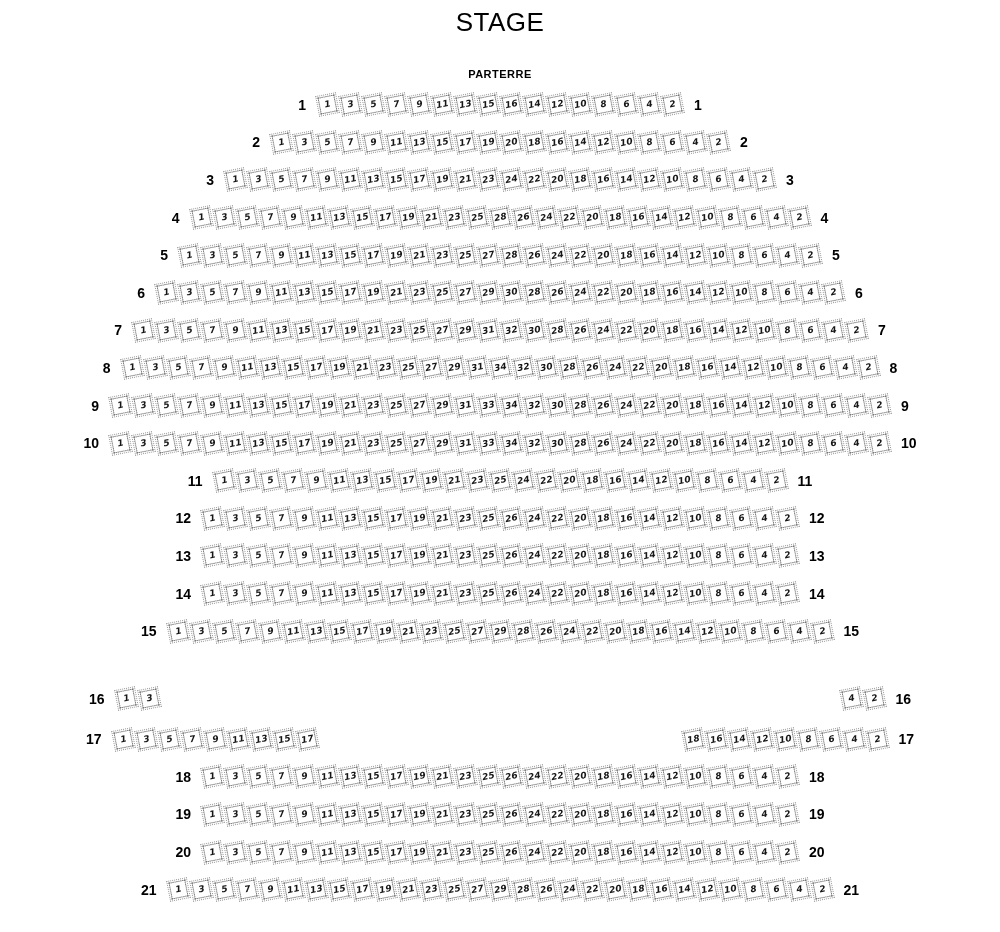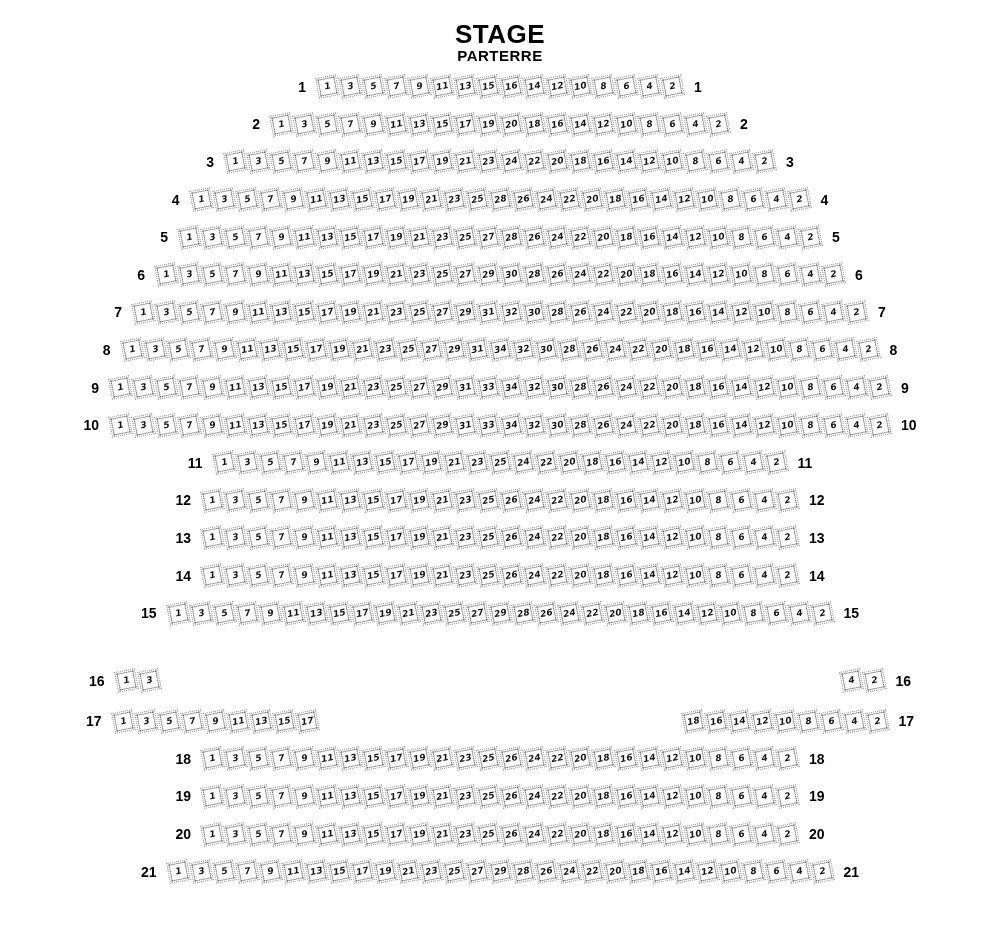--- a/index.html
+++ b/index.html
@@ -2,26 +2,26 @@
 <html><head>
 <meta charset="utf-8">
 <style>
   html,body{margin:0;padding:0;}
   body{
     width:1000px;height:932px;overflow:hidden;
     background:#ffffff;color:#000000;
     font-family:"Liberation Sans",sans-serif;
   }
   .stage-title{
-    text-align:center;font-weight:bold;font-size:26px;line-height:28px;
-    margin-top:20px;letter-spacing:0.5px;
+    text-align:center;font-weight:normal;font-size:26px;line-height:28px;
+    margin-top:8px;letter-spacing:0.5px;
   }
   .section-title{
-    text-align:center;font-weight:bold;font-size:15px;line-height:16px;
-    letter-spacing:0.5px;
+    text-align:center;font-weight:bold;font-size:11px;line-height:16px;
+    margin-top:30px;letter-spacing:0.5px;
   }
   #chart{margin-top:4px;}
   .row{
     display:flex;align-items:center;justify-content:center;
     height:37.6px;
   }
   
   .row:nth-child(16){margin-top:30px;}
   .row:nth-child(17){margin-top:3px;}
   .row-label{

